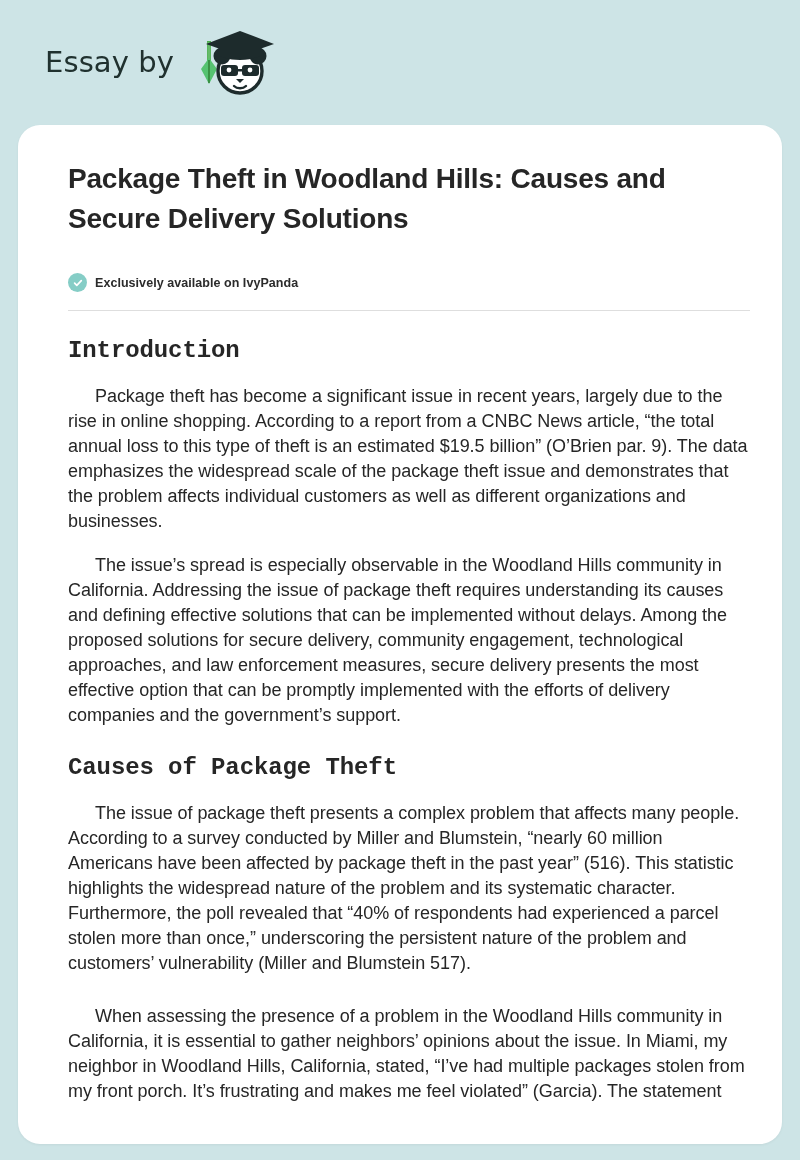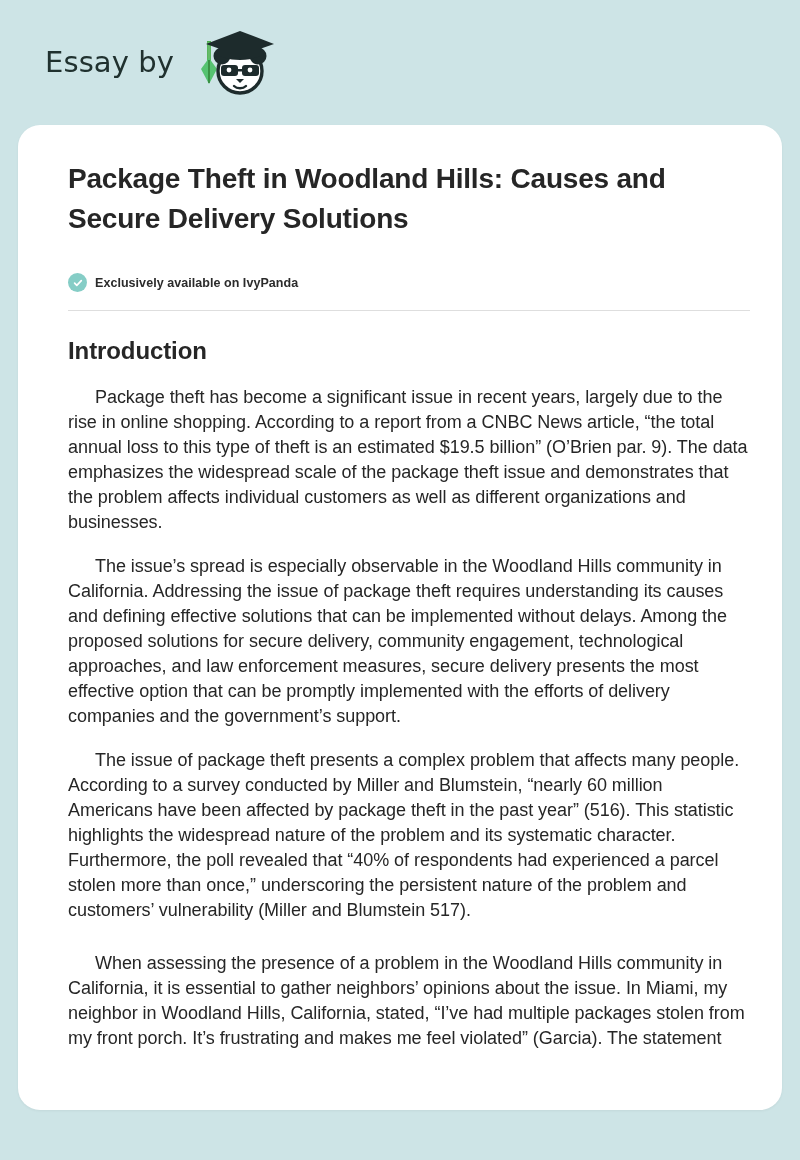--- a/index.html
+++ b/index.html
@@ -105,21 +105,21 @@
   }
 
   .rule {
     height: 1px;
     background: #dedede;
     border: 0;
     margin: 18px 0 0 0;
   }
 
   .section-title {
-    font-family: Liberation Sans, sans-serif;
+    font-family: Liberation Mono, monospace;
     font-size: 24px;
     font-weight: bold;
     color: #262626;
     margin: 26px 0 20px 0;
     letter-spacing: -0.1px;
   }
 
   p.body {
     font-family: "Liberation Sans", sans-serif;
     font-size: 18px;
@@ -180,16 +180,17 @@
     </span>
     <span class="badge-text">Exclusively available on IvyPanda</span>
   </div>
 
   <hr class="rule">
 
   <h2 class="section-title">Introduction</h2>
   <p class="body">Package theft has become a significant issue in recent years, largely due to the rise in online shopping. According to a report from a CNBC News article, “the total annual loss to this type of theft is an estimated $19.5 billion” (O’Brien par. 9). The data emphasizes the widespread scale of the package theft issue and demonstrates that the problem affects individual customers as well as different organizations and businesses.</p>
   <p class="body">The issue’s spread is especially observable in the Woodland Hills community in California. Addressing the issue of package theft requires understanding its causes and defining effective solutions that can be implemented without delays. Among the proposed solutions for secure delivery, community engagement, technological approaches, and law enforcement measures, secure delivery presents the most effective option that can be promptly implemented with the efforts of delivery companies and the government’s support.</p>
 
+  <h2 class="section-title">Causes of Package Theft</h2>
   <p class="body">The issue of package theft presents a complex problem that affects many people. According to a survey conducted by Miller and Blumstein, “nearly 60 million Americans have been affected by package theft in the past year” (516). This statistic highlights the widespread nature of the problem and its systematic character. Furthermore, the poll revealed that “40% of respondents had experienced a parcel stolen more than once,” underscoring the persistent nature of the problem and customers’ vulnerability (Miller and Blumstein 517).</p>
   <p class="body">When assessing the presence of a problem in the Woodland Hills community in California, it is essential to gather neighbors’ opinions about the issue. In Miami, my neighbor in Woodland Hills, California, stated, “I’ve had multiple packages stolen from my front porch. It’s frustrating and makes me feel violated” (Garcia). The statement</p>
 
 </div>
 
 </body></html>

